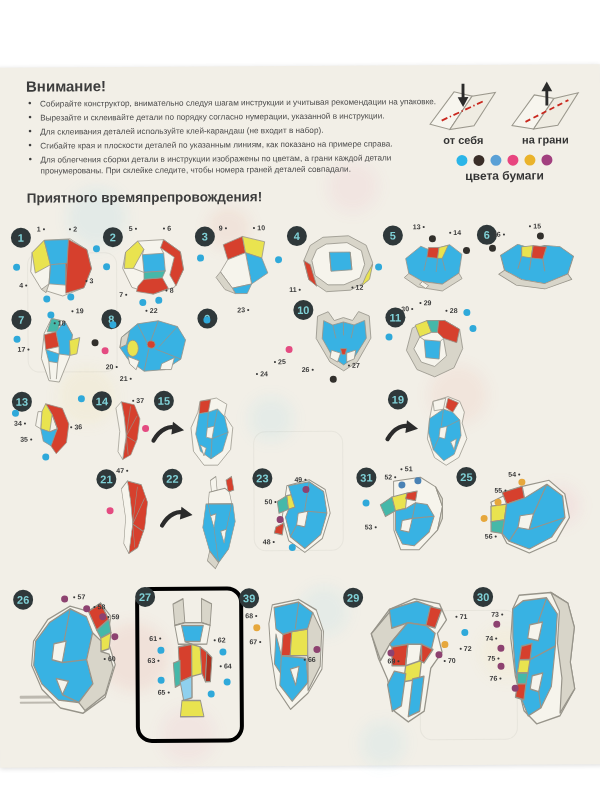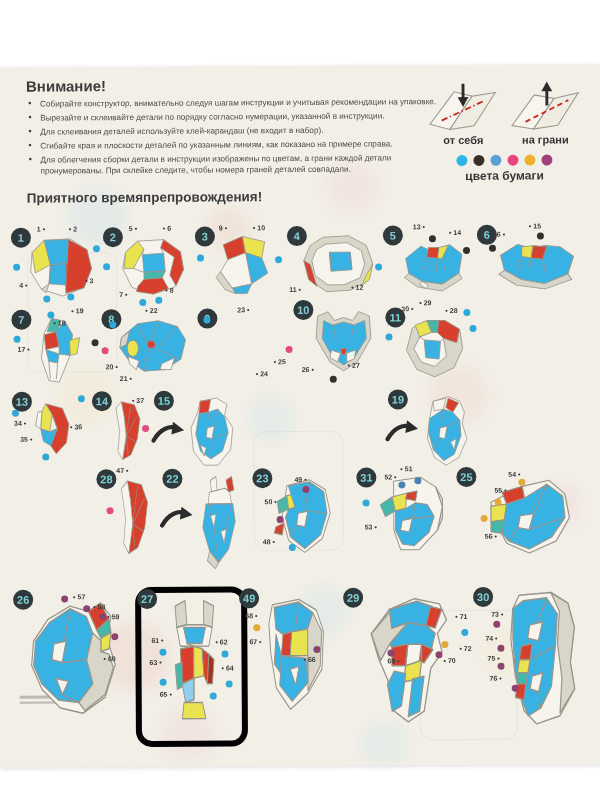--- a/index.html
+++ b/index.html
@@ -24,21 +24,21 @@
   .foldlabel{font-size:11px;font-weight:bold;color:#343434;margin-top:1px}
   .colors{margin-top:9px;text-align:center}
   .pdots{display:flex;justify-content:center;gap:6px}
   .pdot{width:11px;height:11px;border-radius:50%;display:inline-block}
   .colorslabel{font-size:12px;font-weight:bold;color:#343434;margin-top:3px}
   
   .enjoy{position:absolute;left:30px;top:123px;font-size:13.5px;font-weight:bold;color:#3c3c3c}
   
   .steps-area{position:absolute;left:0;top:0;width:600px;height:700px}
   .step{position:absolute}
-  .step.framed{border:6px solid #000000;border-radius:16px}
+  .step.framed{border:4px solid #000000;border-radius:16px}
   .stepnum{position:absolute;left:0;top:2px;width:20px;height:20px;border-radius:50%;
            background:#2f383a;color:#7fd0d6;font-size:11px;font-weight:bold;
            display:flex;align-items:center;justify-content:center;z-index:3}
   .step.framed .stepnum{left:-4px;top:-4px}
   .shape{position:absolute;z-index:1;overflow:visible}
   .lbl{position:absolute;font-size:7px;font-weight:bold;color:#3a3a3a;white-space:nowrap;z-index:4}
   .dot{position:absolute;width:7px;height:7px;border-radius:50%;z-index:4}
   .arrow{position:absolute;left:-4px;top:34%;width:34px;height:26px;z-index:2}
   .arrow svg{width:100%;height:100%}
   .fineprint{position:absolute;left:20px;top:628px}
@@ -373,21 +373,21 @@
             <polygon points="52,4 70,10 60,22 48,16" fill="#d6402d"></polygon>
             <polygon points="26,8 48,4 44,18 28,20" fill="#f6f4ec"></polygon>
             <polygon points="20,30 44,18 60,22 72,32 74,52 62,76 44,84 26,70 18,48" fill="#38b2e3"></polygon>
             <polygon points="38,42 50,40 46,56 36,54" fill="#f6f4ec"></polygon>
             <polygon points="56,60 66,56 62,70" fill="#f6f4ec"></polygon>
             <path d="M44,18 L40,40 M72,32 L50,40 M26,70 L36,54" fill="none"></path>
           </g>
         </svg>
       </div>
       <div class="step" style="left: 98px; top: 400px; width: 66px; height: 112px;">
-        <span class="stepnum">28</span>
+        <span class="stepnum">21</span>
         <svg class="shape" viewBox="0 0 100 100" preserveAspectRatio="none" style="left:12px;top:8px;width:50px;height:98px">
           <g stroke="#97948a" stroke-width="1.1" stroke-linejoin="round">
             <polygon points="38,6 66,10 78,28 72,54 58,74 40,80 48,50 44,26" fill="#d6402d"></polygon>
             <polygon points="26,14 38,6 44,26 48,50 40,80 30,70 34,44" fill="#f6f4ec"></polygon>
             <path d="M58,12 L48,50 M72,24 L48,50 M70,58 L48,50 M52,74 L48,50" fill="none"></path>
           </g>
         </svg>
         <span class="lbl" style="left:20px;top:0px">47 •</span>
         <i class="dot" style="left:10px;top:40px;background:#e44b81"></i>
       </div>
@@ -518,21 +518,21 @@
         <span class="lbl" style="left:8px;top:66px">63 •</span>
         <span class="lbl" style="left:80px;top:72px">• 64</span>
         <span class="lbl" style="left:18px;top:98px">65 •</span>
         <i class="dot" style="left:18px;top:56px;background:#2fa9da"></i>
         <i class="dot" style="left:80px;top:58px;background:#2fa9da"></i>
         <i class="dot" style="left:18px;top:86px;background:#2fa9da"></i>
         <i class="dot" style="left:84px;top:88px;background:#2fa9da"></i>
         <i class="dot" style="left:68px;top:100px;background:#2fa9da"></i>
       </div>
       <div class="step" style="left: 240px; top: 520px; width: 104px; height: 148px;">
-        <span class="stepnum">49</span>
+        <span class="stepnum">39</span>
         <svg class="shape" viewBox="0 0 100 100" preserveAspectRatio="none" style="left:12px;top:8px;width:88px;height:134px">
           <g stroke="#97948a" stroke-width="1.1" stroke-linejoin="round">
             <polygon points="24,8 54,4 74,12 82,28 80,56 64,74 44,86 28,70 22,44 20,22" fill="#f6f4ec"></polygon>
             <polygon points="36,30 46,28 44,46 34,46" fill="#d6402d"></polygon>
             <polygon points="46,28 66,26 64,46 44,46" fill="#e9e34f"></polygon>
             <polygon points="26,10 54,6 70,14 64,26 46,28 36,30 28,26" fill="#38b2e3"></polygon>
             <polygon points="28,30 34,46 34,60 26,52" fill="#38b2e3"></polygon>
             <polygon points="34,46 62,48 64,66 46,80 32,68" fill="#38b2e3"></polygon>
             <polygon points="70,14 80,28 78,54 64,72 64,46 64,26" fill="#d8d5c9"></polygon>
             <polygon points="44,56 54,54 50,68" fill="#f6f4ec"></polygon>

